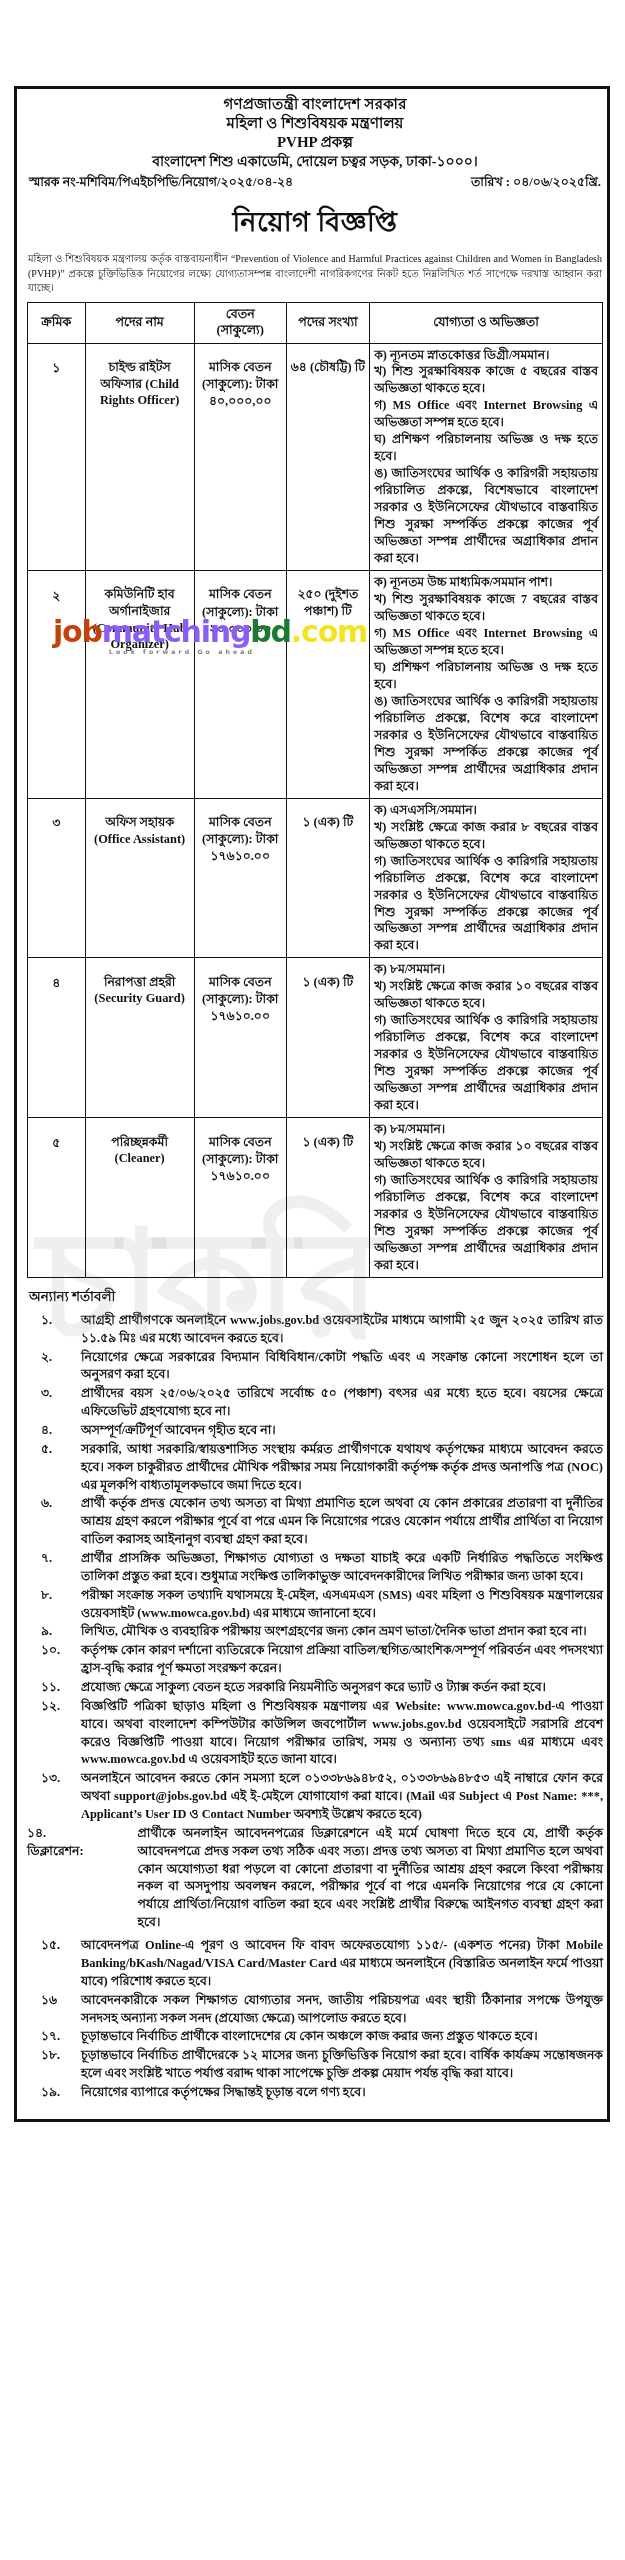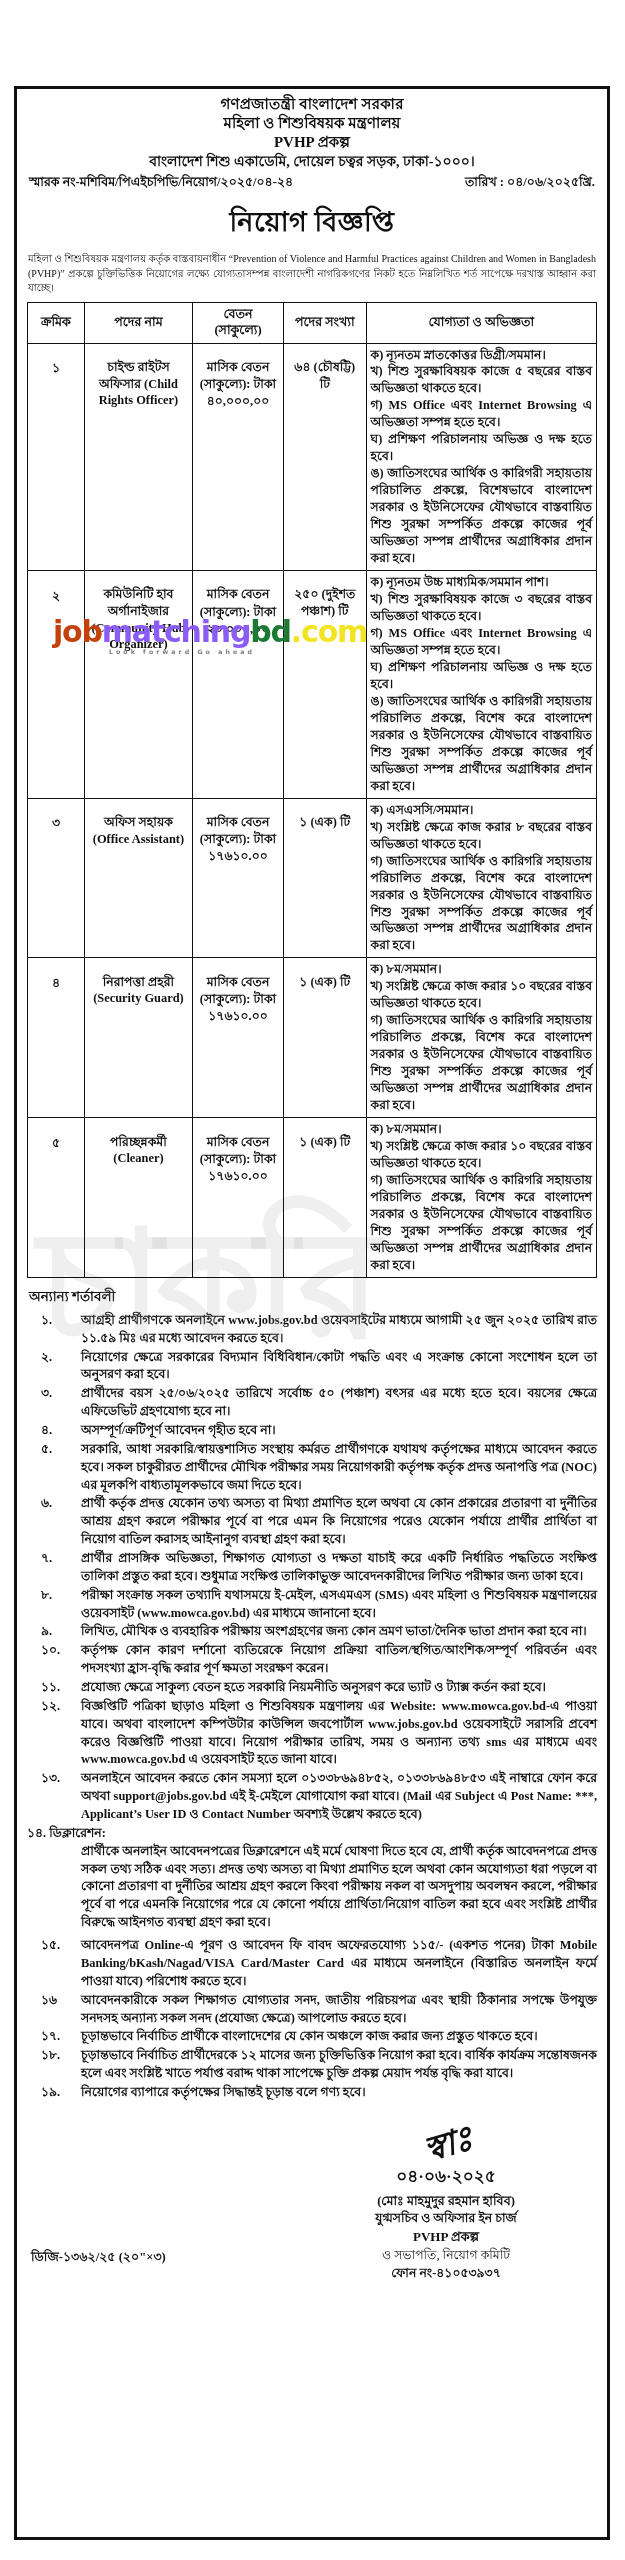--- a/index.html
+++ b/index.html
@@ -13,24 +13,24 @@
     font-family: "Liberation Serif", "DejaVu Serif", serif;
     color: #101010;
     position: relative;
     overflow: hidden;
   }
 
   
   .page {
     position: absolute;
     left: 14px; top: 86px;
-    width: 596px; height: 2454px;
+    width: 596px; height: 2036px;
     border: 3px solid #111;
     background: #fff;
-    padding: 6px 10px 4px 10px;
+    padding: 6px 4px 4px 10px;
     overflow: hidden;
   }
 
   
   .wm-logo {
     position: absolute;
     left: 36px; top: 528px;
     width: 258px;
     font-family: "DejaVu Sans", sans-serif;
     font-weight: 900;
@@ -148,21 +148,21 @@
   ol.conds > li .num {
     flex: 0 0 54px;
     padding-left: 14px;
     font-weight: 700;
   }
   ol.conds > li .txt {
     flex: 1 1 auto;
     text-align: justify;
     text-justify: inter-word;
   }
-  li.flat { display: block; flex-direction: column; }
+  li.flat { display: block; }
   .sub-para {
     font-size: 12.4px;
     line-height: 1.44;
     font-weight: 600;
     text-align: justify;
     margin: 0 0 4px 54px;
   }
 
   
   .sig-wrap {
@@ -273,21 +273,21 @@
             <p>কমিউনিটি হাব অর্গানাইজার (Community Hub Organizer)</p>
           </td>
           <td class="c-pay">
             <p>মাসিক বেতন (সাকুল্যে): টাকা ২০,০০০,০০</p>
           </td>
           <td class="c-num">
             <p>২৫০ (দুইশত পঞ্চাশ) টি</p>
           </td>
           <td class="c-qual">
             <p>ক) ন্যূনতম উচ্চ মাধ্যমিক/সমমান পাশ।</p>
-            <p>খ) শিশু সুরক্ষাবিষয়ক কাজে ৩ বছরের বাস্তব অভিজ্ঞতা থাকতে হবে।</p>
+            <p>খ) শিশু সুরক্ষাবিষয়ক কাজে 7 বছরের বাস্তব অভিজ্ঞতা থাকতে হবে।</p>
             <p>গ) MS Office এবং Internet Browsing এ অভিজ্ঞতা সম্পন্ন হতে হবে।</p>
             <p>ঘ) প্রশিক্ষণ পরিচালনায় অভিজ্ঞ ও দক্ষ হতে হবে।</p>
             <p>ঙ) জাতিসংঘের আর্থিক ও কারিগরী সহায়তায় পরিচালিত প্রকল্পে, বিশেষ করে বাংলাদেশ সরকার ও ইউনিসেফের যৌথভাবে বাস্তবায়িত শিশু সুরক্ষা সম্পর্কিত প্রকল্পে কাজের পূর্ব অভিজ্ঞতা সম্পন্ন প্রার্থীদের অগ্রাধিকার প্রদান করা হবে।</p>
           </td>
         </tr>
         <tr>
           <td class="c-sl">
             <p>৩</p>
           </td>
           <td class="c-post">

